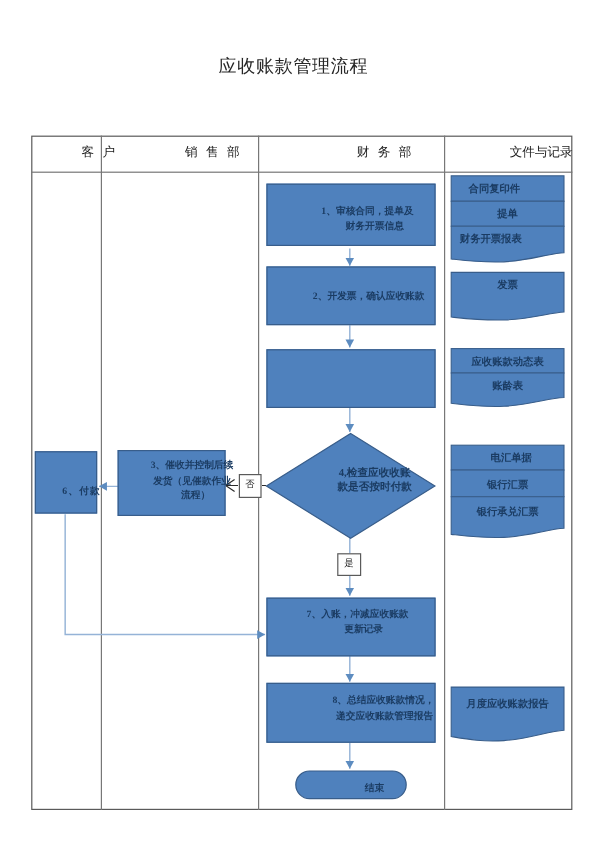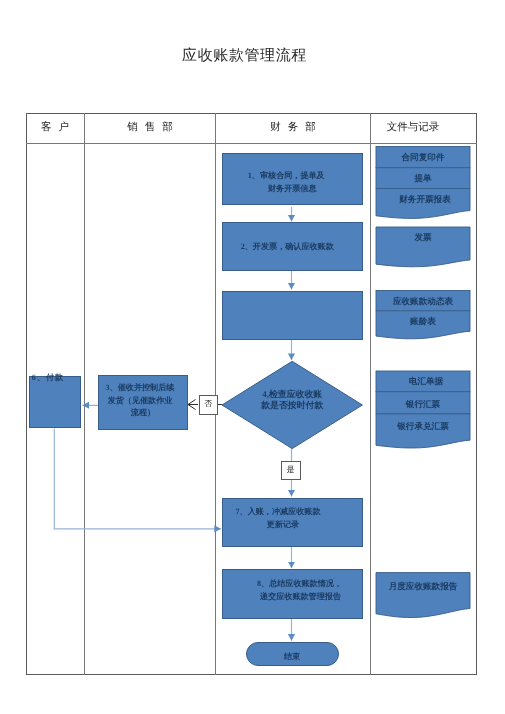--- a/index.html
+++ b/index.html
@@ -3,24 +3,24 @@
 <meta charset="utf-8">
 <style>
   html,body{margin:0;padding:0;}
   body{width:505px;height:714px;background:#ffffff;font-family:"Liberation Serif",serif;overflow:hidden;-webkit-font-smoothing:antialiased;text-rendering:geometricPrecision;}
   #stage{position:relative;width:505px;height:714px;border-radius:13px;}
   .title{position:absolute;left:-8px;top:47px;width:505px;text-align:center;font-size:15px;color:#262626;letter-spacing:.6px;}
   .grid{position:absolute;left:26px;top:113px;width:451px;height:562px;}
   .gborder{position:absolute;left:0;top:0;right:0;bottom:0;border:1px solid #5a5a5a;box-sizing:border-box;}
   .vline{position:absolute;top:0;height:562px;width:1px;background:#777777;}
   .hline{position:absolute;left:0;width:451px;height:1px;background:#777777;}
-  .hdr{position:absolute;top:0;height:30px;line-height:30px;text-align:center;font-size:10.5px;color:#1a1a1a;}
+  .hdr{position:absolute;top:0;height:30px;line-height:30px;text-align:center;font-size:10.5px;color:#1a1a1a;margin-left:27px;}
   .hdr.sp{letter-spacing:2.2px;text-indent:2.2px;}
   .proc{position:absolute;background:#4f81bd;border:1px solid #385d8a;box-sizing:border-box;}
-  .ptxt{position:absolute;text-align:center;font-size:8.1px;color:#1b3c63;line-height:12.6px;font-weight:bold;white-space:nowrap;}
+  .ptxt{position:absolute;text-align:center;font-size:8.1px;color:#1b3c63;line-height:12.6px;font-weight:bold;white-space:nowrap;padding-left:20px;}
   .ptxt.sp2{letter-spacing:1px;text-indent:1px;}
   .ptxt .sh{position:relative;}
   .ptxt.dia{line-height:11.4px;font-size:8.9px;}
   .tag{position:absolute;background:#fefefe;border:1px solid #5a5a5a;box-sizing:border-box;display:flex;align-items:center;justify-content:center;font-size:7.8px;color:#1a1a1a;}
   svg.lay{position:absolute;left:0;top:0;width:505px;height:714px;overflow:visible;}
   .doctxt{position:absolute;text-align:center;font-size:8.6px;color:#1b3c63;font-weight:bold;line-height:10px;white-space:nowrap;}
 </style>
 </head>
 <body>
 
@@ -29,21 +29,21 @@
 
   <div class="grid">
     <div class="gborder"></div>
     <div class="vline" style="left:58px"></div>
     <div class="vline" style="left:189px"></div>
     <div class="vline" style="left:344px"></div>
     <div class="hline" style="top:30px"></div>
     <div class="hdr sp" style="left:0;width:58px">客 户</div>
     <div class="hdr sp" style="left:59px;width:130px">销 售 部</div>
     <div class="hdr sp" style="left:190px;width:154px">财 务 部</div>
-    <div class="hdr" style="left:334px;width:106px">文件与记录</div>
+    <div class="hdr" style="left:345px;width:106px">文件与记录</div>
   </div>
 
   <svg class="lay" viewBox="0 0 505 714">
     <defs>
       <marker id="ar" markerWidth="10" markerHeight="10" refX="6.6" refY="4" orient="auto" markerUnits="userSpaceOnUse">
         <path d="M0,0.4 L6.6,4 L0,7.6 z" fill="#5d8cc0"></path>
       </marker>
       <marker id="arb" markerWidth="10" markerHeight="10" refX="6.6" refY="4" orient="auto" markerUnits="userSpaceOnUse">
         <path d="M0,0.4 L6.6,4 L0,7.6 z" fill="#262626"></path>
       </marker>
@@ -77,21 +77,21 @@
   <svg class="lay" viewBox="0 0 505 714">
     <polygon points="292.2,361.3 362.4,405 292.2,448.6 222,405" fill="#4f81bd" stroke="#385d8a" stroke-width="1"></polygon>
   </svg>
 
   <div class="proc" style="left:245.5px;top:641.5px;width:93px;height:24px;border-radius:12px;"></div>
 
   <div class="ptxt" style="left:222px;top:170px;width:140.5px"><span class="sh" style="left:-6px">1、审核合同，提单及</span><br><span>财务开票信息</span></div>
   <div class="ptxt" style="left:222px;top:241px;width:140.5px"><span class="sh" style="left:-5px">2、开发票，确认应收账款</span></div>
   <div class="ptxt dia" style="left:222px;top:389px;width:140.5px"><span>4,检查应收收账</span><br><span>款是否按时付款</span></div>
   <div class="ptxt" style="left:95px;top:382px;width:90px"><span>3、催收并控制后续</span><br><span>发货（见催款作业</span><br><span class="sh" style="left:3px">流程）</span></div>
-  <div class="ptxt sp2" style="left:26.5px;top:372px;width:42px"><span>6、付款</span></div>
+  <div class="ptxt sp2" style="left:26.5px;top:404px;width:42px"><span>6、付款</span></div>
   <div class="ptxt" style="left:222px;top:506px;width:128px"><span class="sh" style="left:-8px">7、入账，冲减应收账款</span><br><span class="sh" style="left:-3px">更新记录</span></div>
   <div class="ptxt" style="left:222px;top:578px;width:161px"><span class="sh" style="left:-3px">8、总结应收账款情况，</span><br><span class="sh" style="left:-2px">递交应收账款管理报告</span></div>
   <div class="ptxt" style="left:245px;top:651px;width:94px"><span>结束</span></div>
 
   <div class="tag" style="left:198.5px;top:395px;width:19.5px;height:19.5px">
       <span>否</span>
     </div>
   <div class="tag" style="left:281px;top:461px;width:19.5px;height:18.5px">
       <span>是</span>
     </div>
@@ -108,23 +108,23 @@
       <rect x="376" y="290.5" width="94" height="20.3"></rect>
       <path d="M376,310.8 H470 V331.3 C457,331.9 441,337.5 420,338.6 C402,339.4 389,337.6 376,336.1 Z"></path>
 
       <rect x="376" y="371" width="94" height="20.7"></rect>
       <rect x="376" y="391.7" width="94" height="22.2"></rect>
       <path d="M376,413.9 H470 V440.2 C457,440.8 441,446.8 420,447.8 C402,448.6 389,446.8 376,445.3 Z"></path>
 
       <path d="M376,572.6 H470 V608.5 C457,609.3 441,615.6 420,617.2 C402,618.4 389,616 376,613.8 Z"></path>
     </g>
   </svg>
-  <div class="doctxt" style="left:376px;top:152px;width:94px">合同复印件</div>
+  <div class="doctxt" style="left:365px;top:152px;width:94px">合同复印件</div>
   <div class="doctxt" style="left:376px;top:173px;width:94px">提单</div>
-  <div class="doctxt" style="left:388px;top:194px;width:74px">财务开票报表</div>
+  <div class="doctxt" style="left:372px;top:194px;width:74px">财务开票报表</div>
   <div class="doctxt" style="left:376px;top:232px;width:94px">发票</div>
   <div class="doctxt" style="left:376px;top:296px;width:94px">应收账款动态表</div>
   <div class="doctxt" style="left:376px;top:316px;width:94px">账龄表</div>
   <div class="doctxt" style="left:376px;top:376px;width:100px">电汇单据</div>
   <div class="doctxt" style="left:376px;top:399px;width:94px">银行汇票</div>
   <div class="doctxt" style="left:376px;top:421px;width:94px">银行承兑汇票</div>
   <div class="doctxt" style="left:376px;top:581px;width:94px">月度应收账款报告</div>
 </div>
 
 </body></html>

